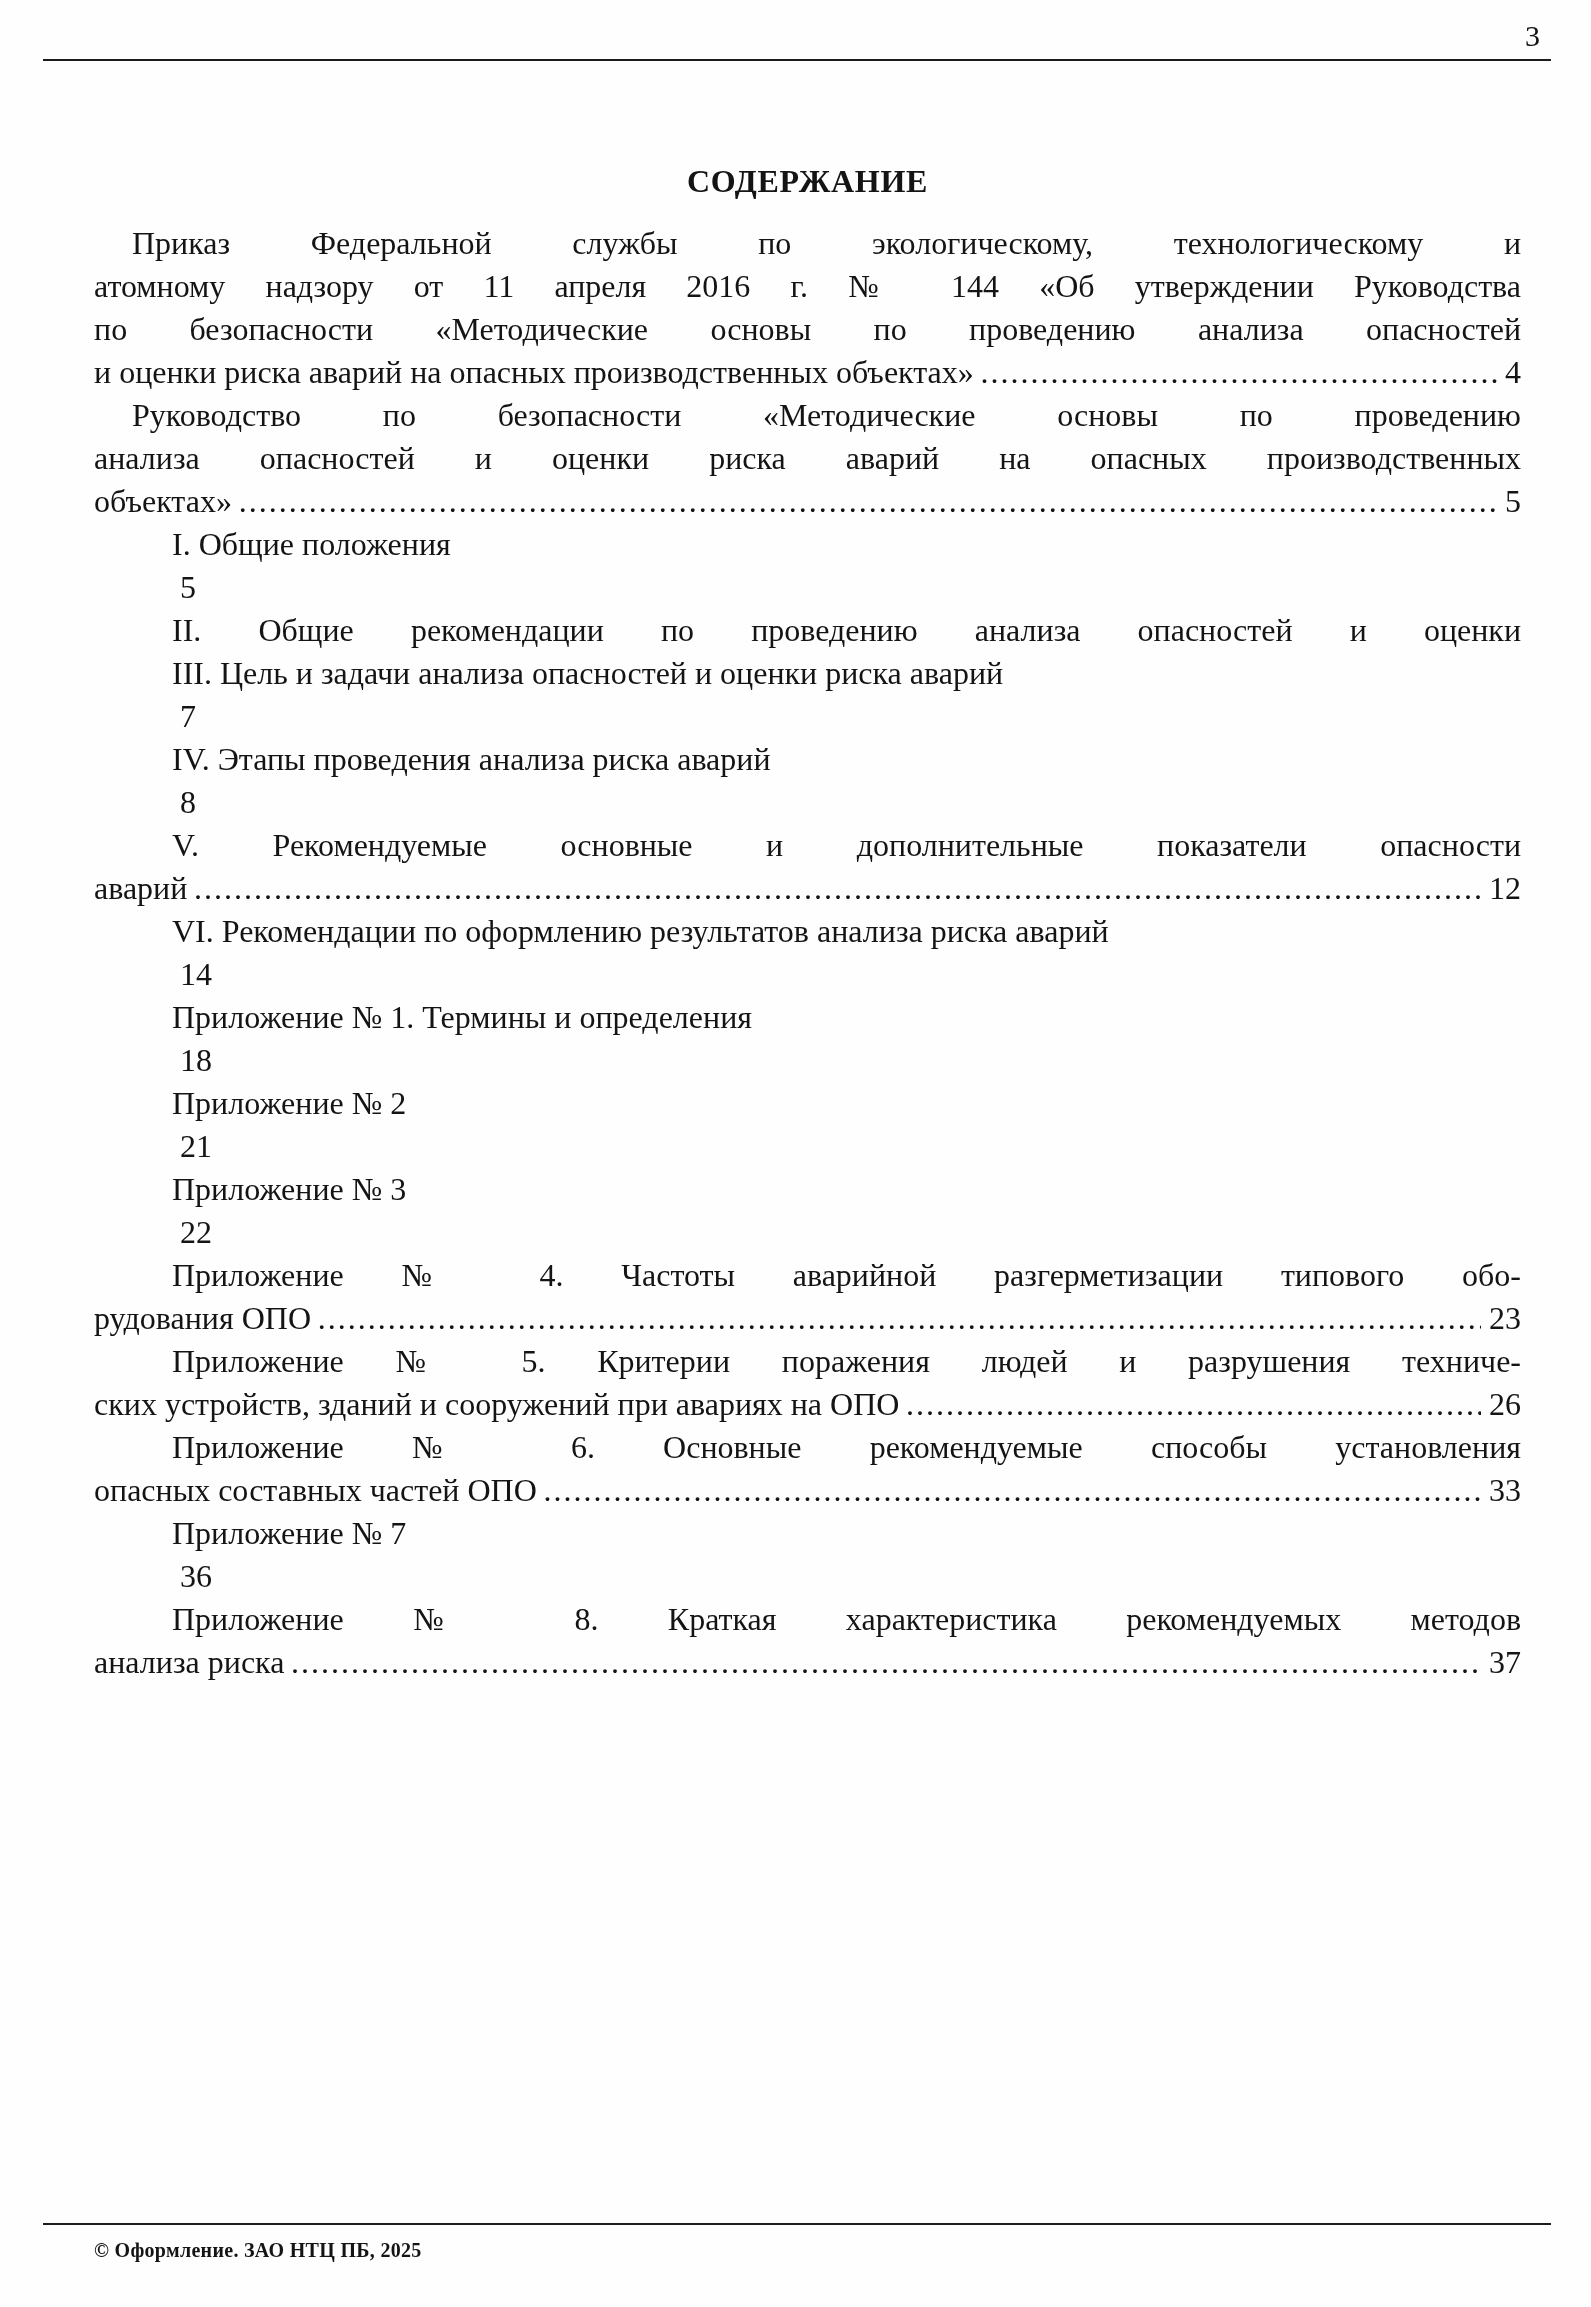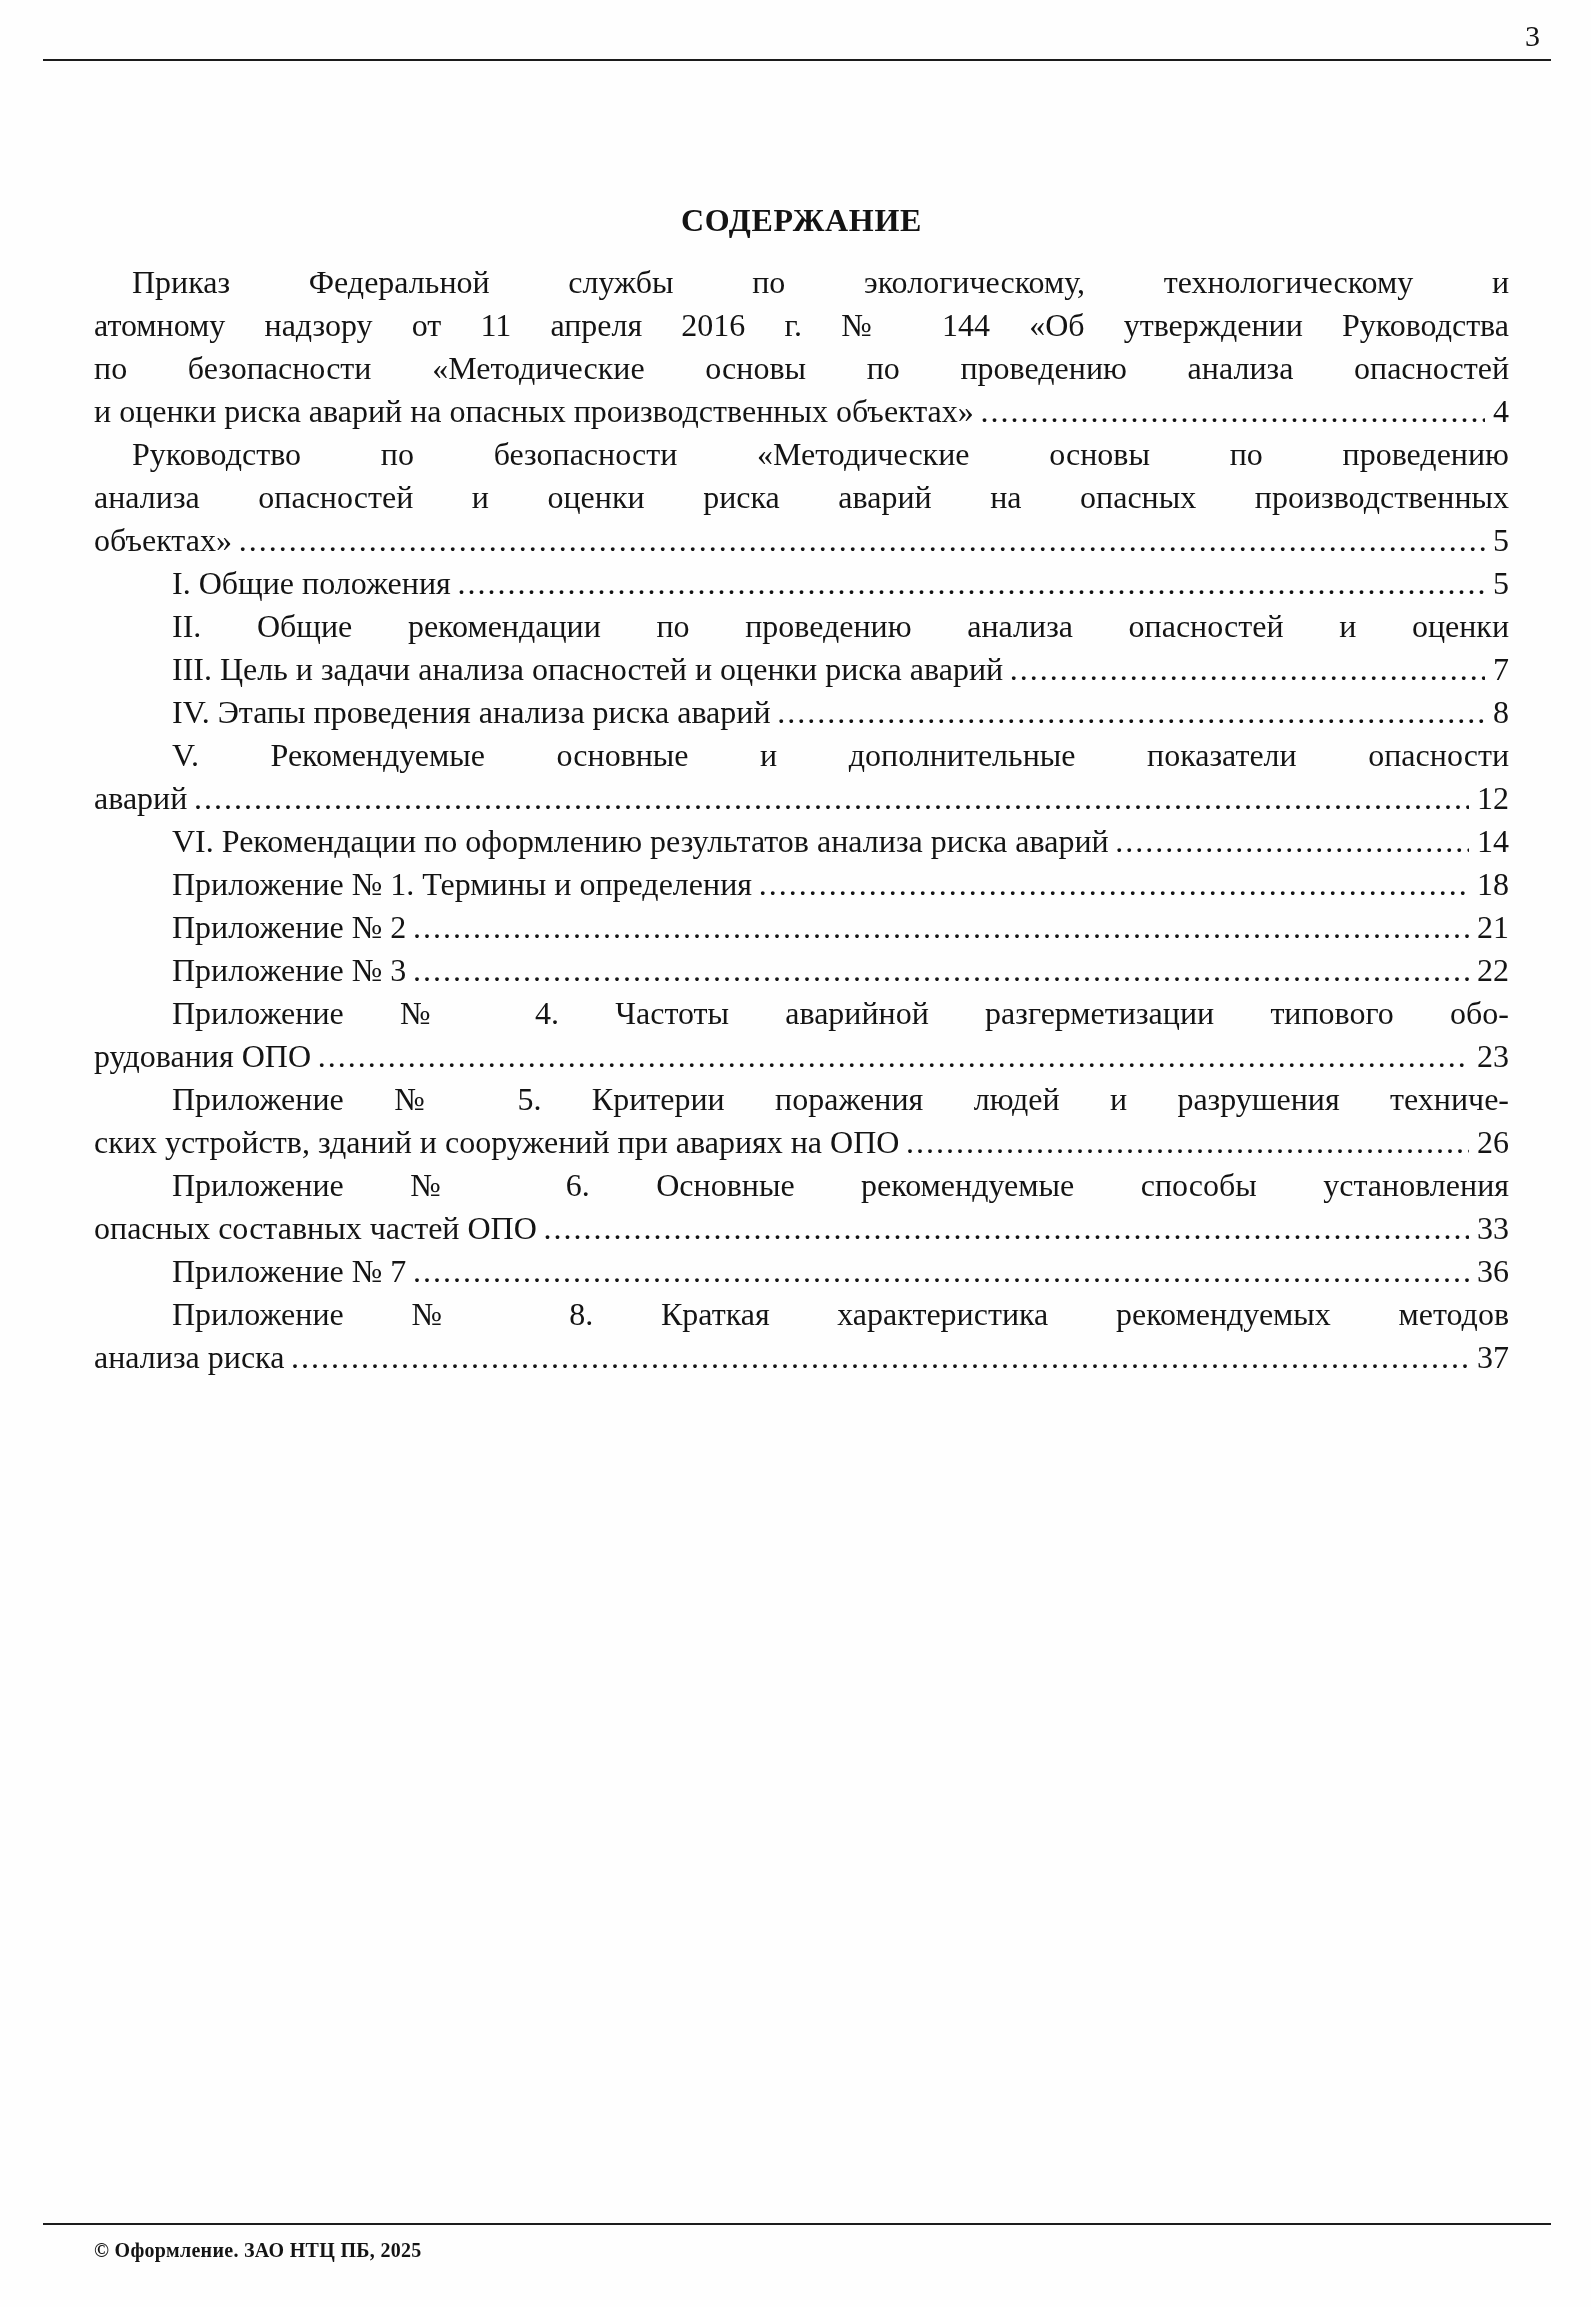--- a/index.html
+++ b/index.html
@@ -27,22 +27,21 @@
     position: absolute;
     top: 59px;
     left: 43px;
     right: 40px;
     border-top: 2.7px solid #1c1c1c;
   }
   .content {
     position: absolute;
     top: 160px;
     left: 94px;
-    right: 82px;
-    margin-top: 39px;
+    right: 70px;
   }
   .doc-title {
     font-size: 32px;
     font-weight: bold;
     text-align: center;
     line-height: 43px;
     letter-spacing: 0.7px;
     margin-bottom: 19px;
   }
   .toc {
@@ -53,21 +52,21 @@
   .toc-line {
     text-align: justify;
     text-align-last: justify;
   }
   .ind-s { text-indent: 38px; }
   .ind-l { text-indent: 78px; }
   .lastline {
     display: flex;
     align-items: flex-start;
   }
-  .lastline.ind-l { padding-left: 78px; text-indent: 0; }
+  .lastline.ind-l { padding-left: 78px; text-indent: 0; flex-direction: column; }
   .lt {
     flex: 0 1 auto;
     white-space: nowrap;
   }
   .dots {
     flex: 1 1 0;
     min-width: 16px;
     overflow: hidden;
     white-space: nowrap;
     margin-left: 6.7px;

